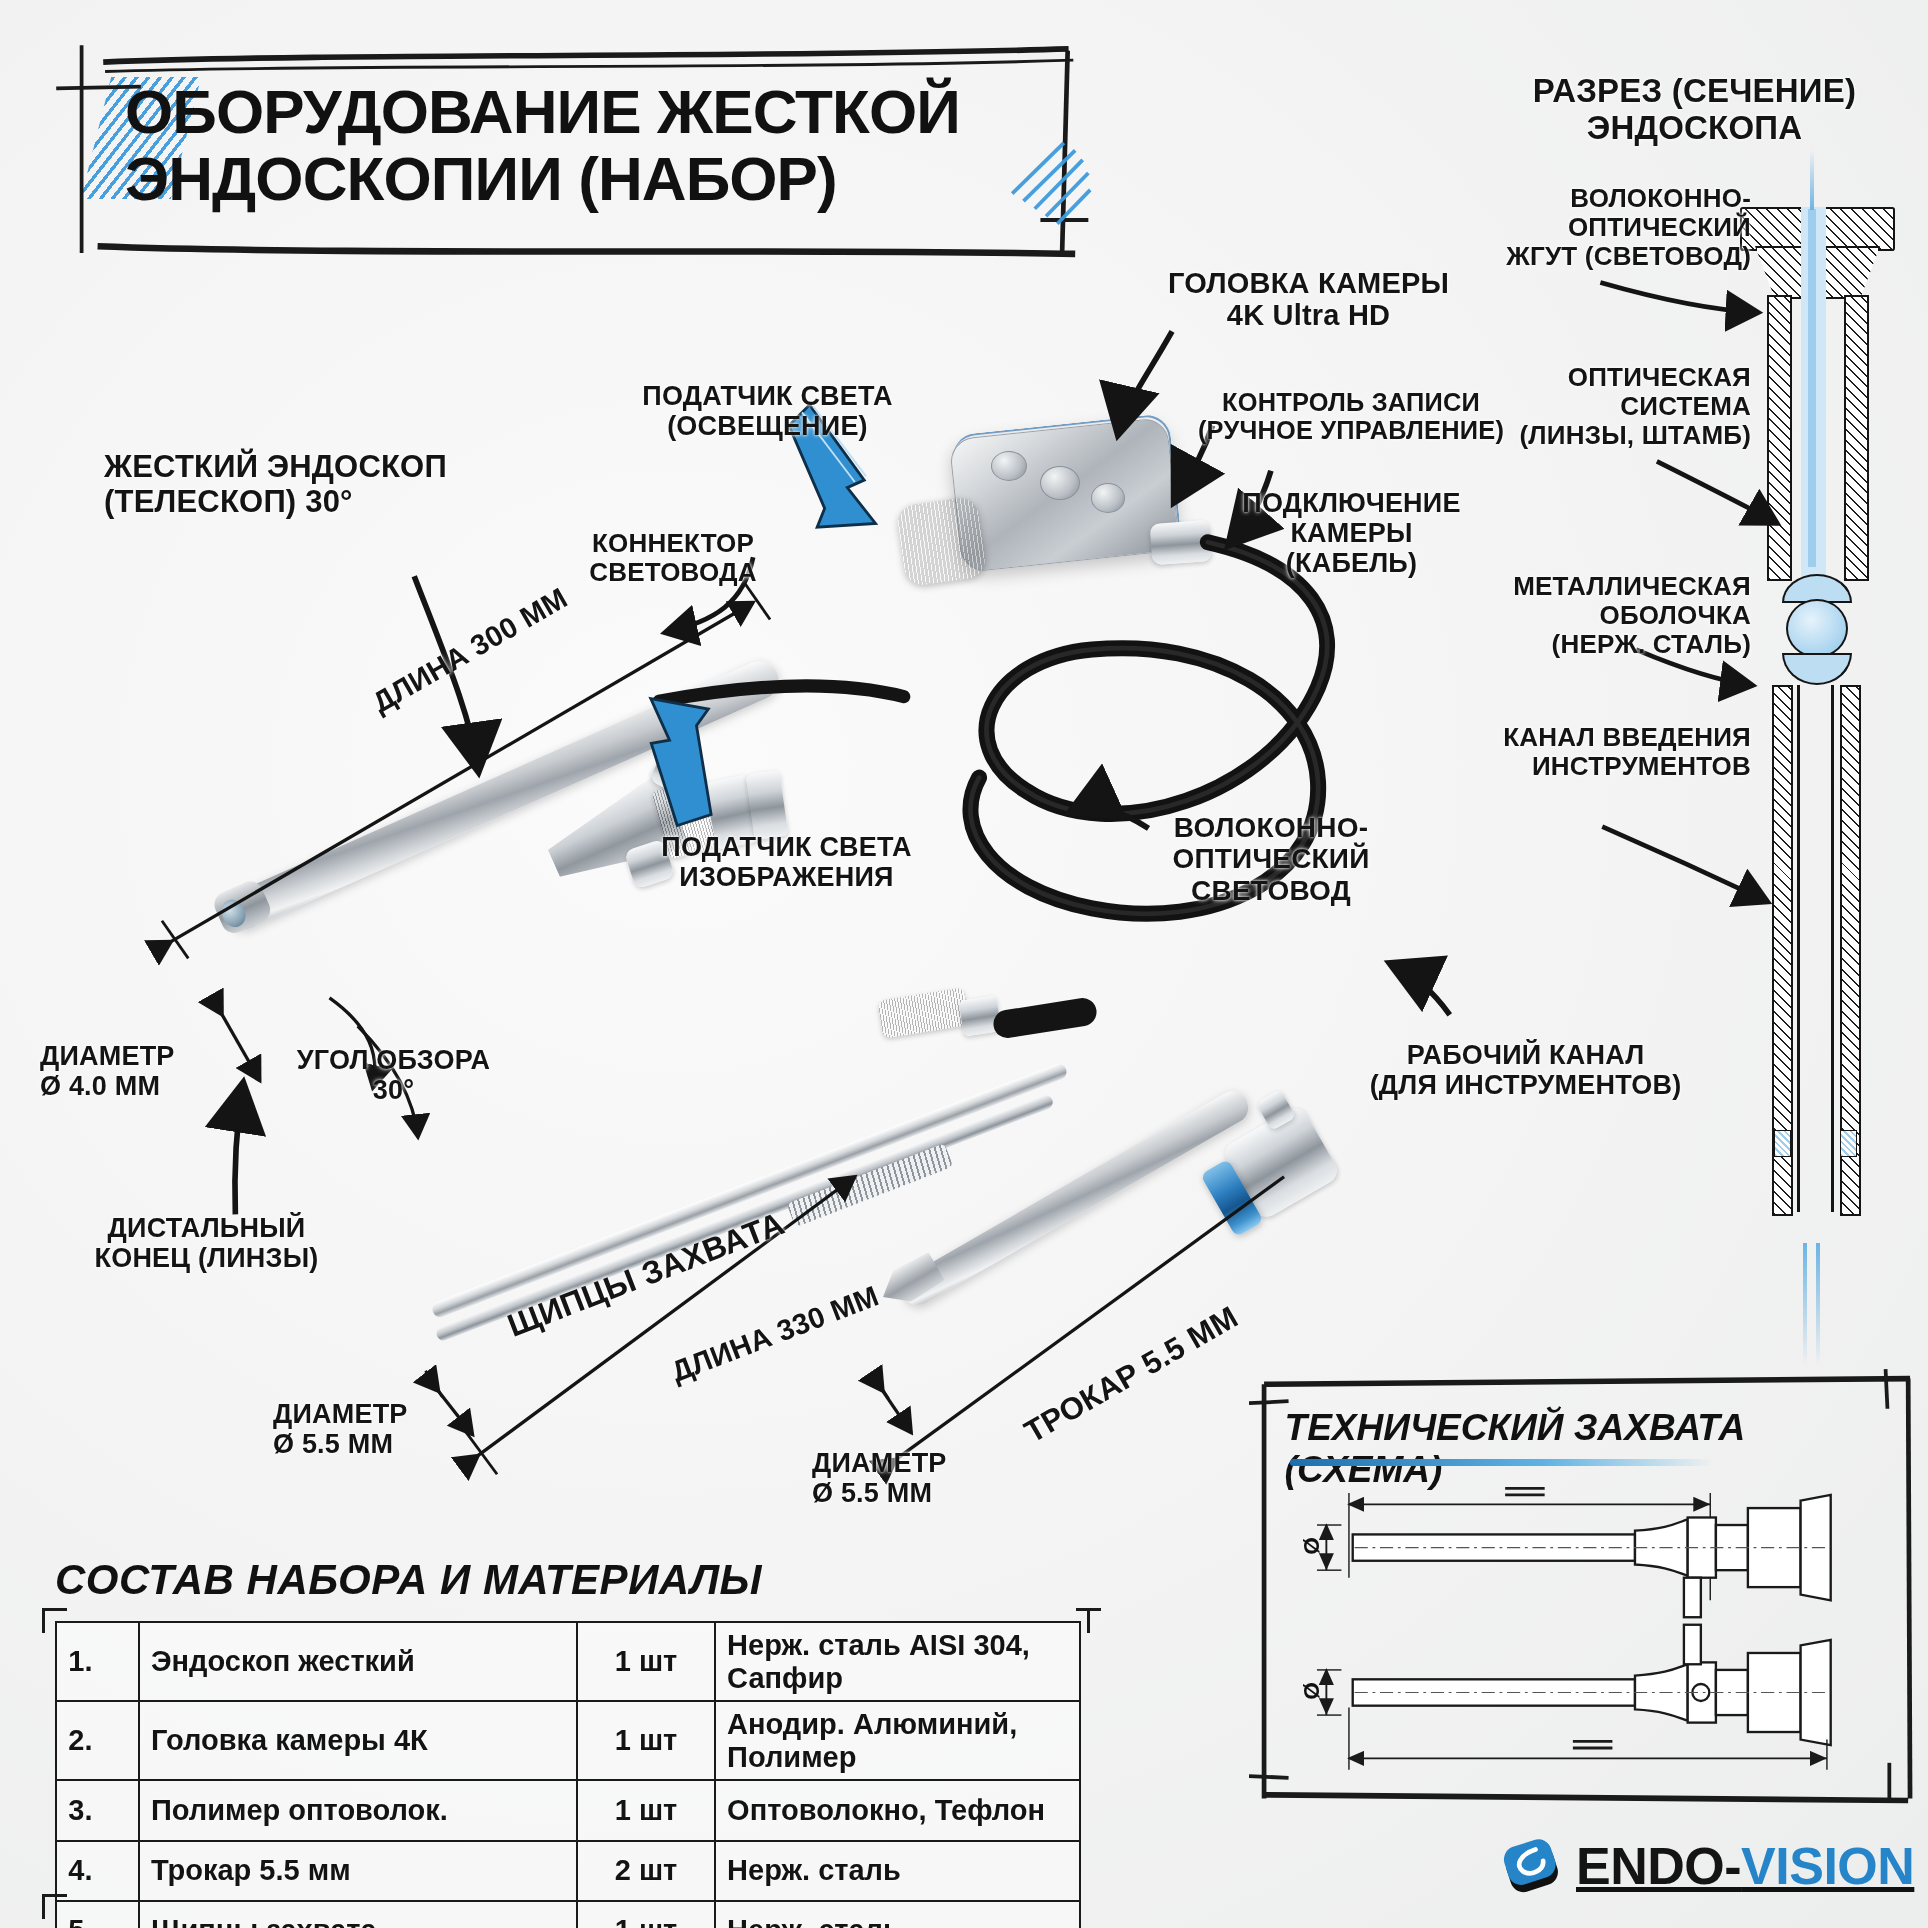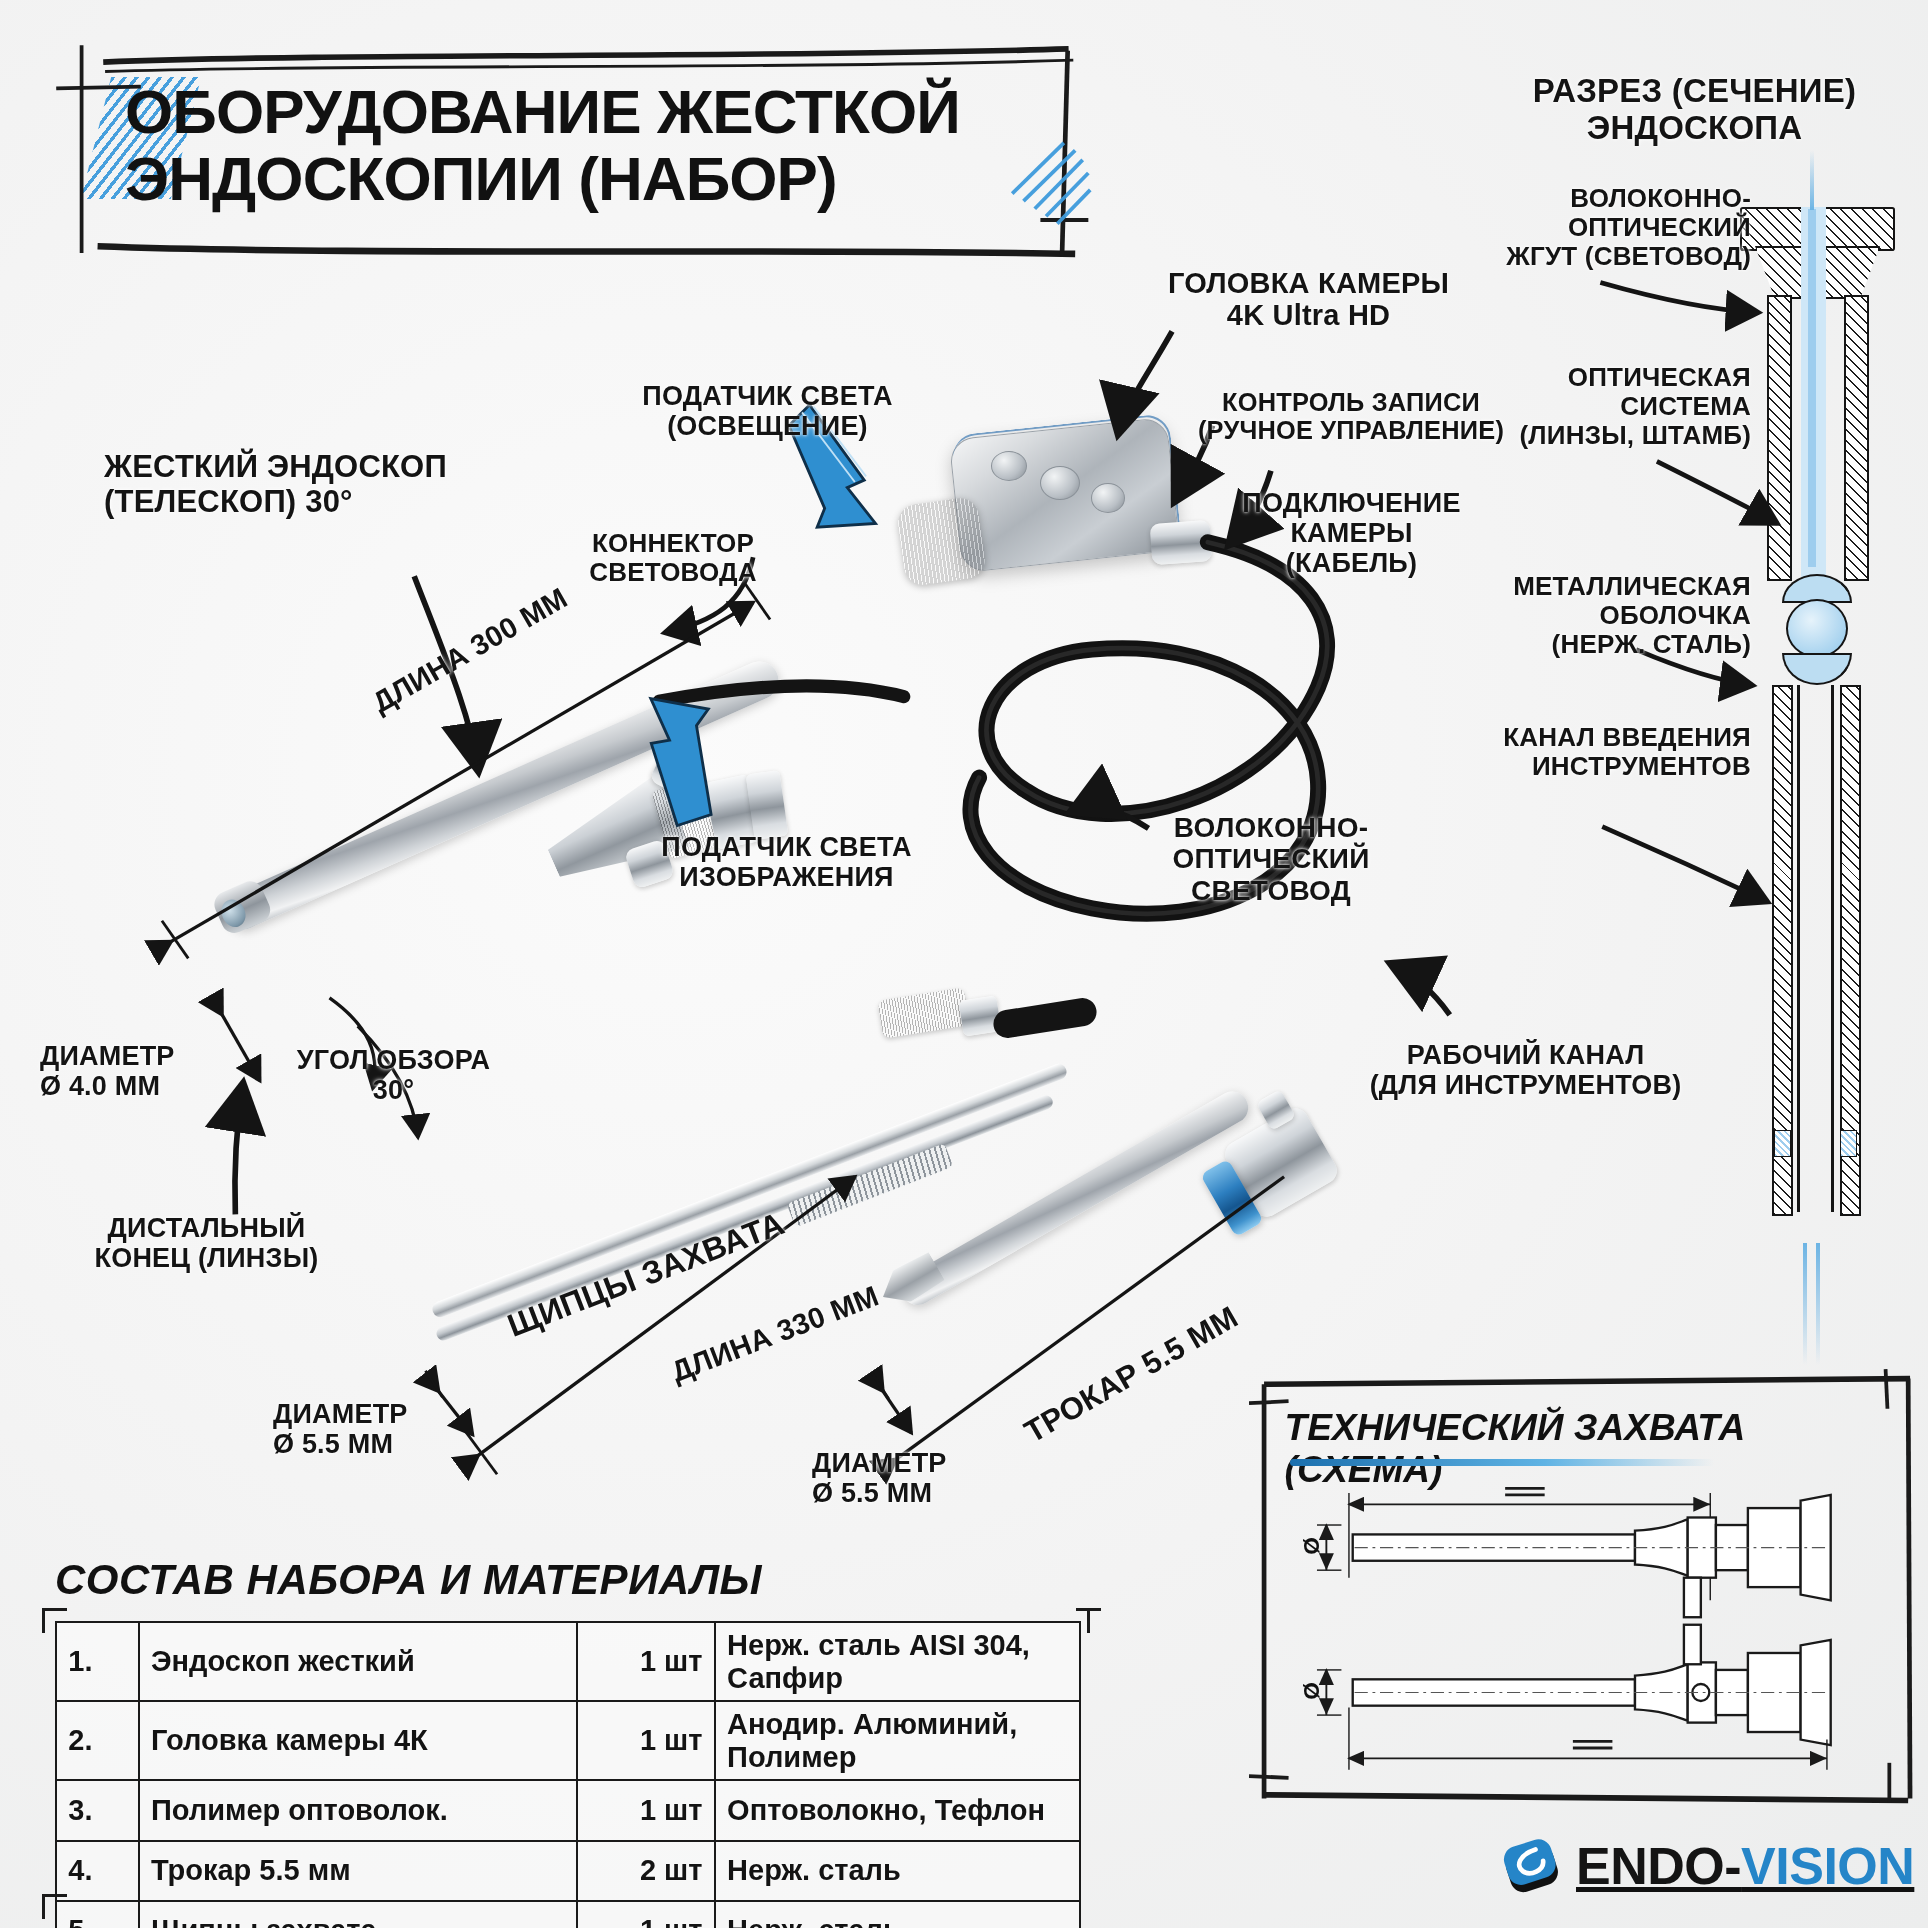--- a/index.html
+++ b/index.html
@@ -79,21 +79,21 @@
   #spec-table{position:absolute;left:55px;top:1621px;width:1026px;}
   #spec-title{position:absolute;left:55px;top:1556px;font-size:42px;font-style:italic;font-weight:800;letter-spacing:0.5px;}
   table.specs{border-collapse:collapse;width:1026px;background:rgba(255,255,255,.45);}
   table.specs td{
     border:2.8px solid #1a1a1a;padding:5.6px 11.3px;font-size:29px;font-weight:700;
     color:#131313;height:47px;vertical-align:middle;
     text-shadow:0 0 1.9px rgba(255,255,255,.9);
   }
   td.num{width:58px;text-align:left;}
   td.nm{width:414px;}
-  td.qty{width:113px;text-align:right;}
+  td.qty{width:113px;text-align:center;}
   .tbl-tick{position:absolute;background:#1a1a1a;width:2.8px;height:24.5px;}
   .tbl-tickh{position:absolute;background:#1a1a1a;height:2.8px;width:24.5px;}
 
   
   #tech-box{position:absolute;left:1262px;top:1382px;width:650px;height:414px;}
   #tech-title{position:absolute;left:22.6px;top:24.5px;font-size:37px;font-weight:800;font-style:italic;letter-spacing:0px;}
   .tech-underline{position:absolute;left:28px;top:77px;width:424px;height:6.6px;
     background:linear-gradient(90deg,#1b6fae,#5fb3e4 60%,rgba(255,255,255,0));border-radius:3.8px;}
 
   

